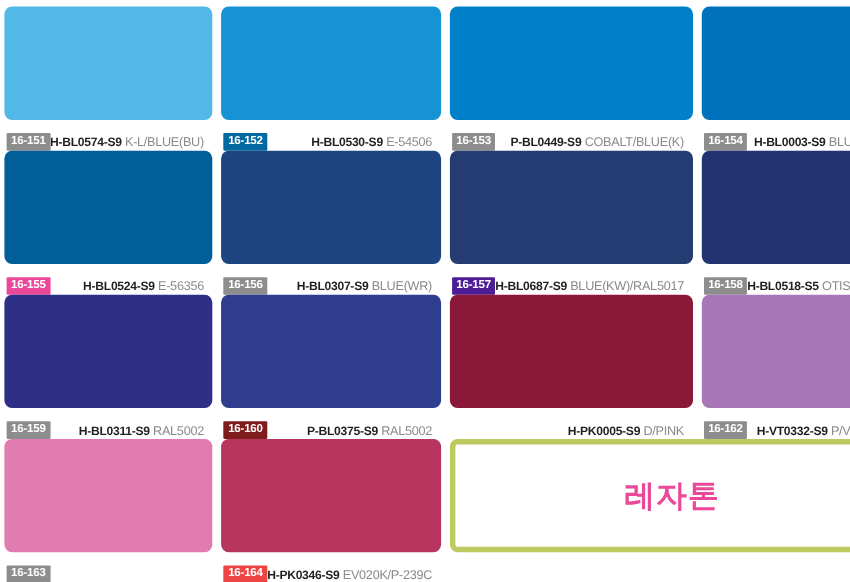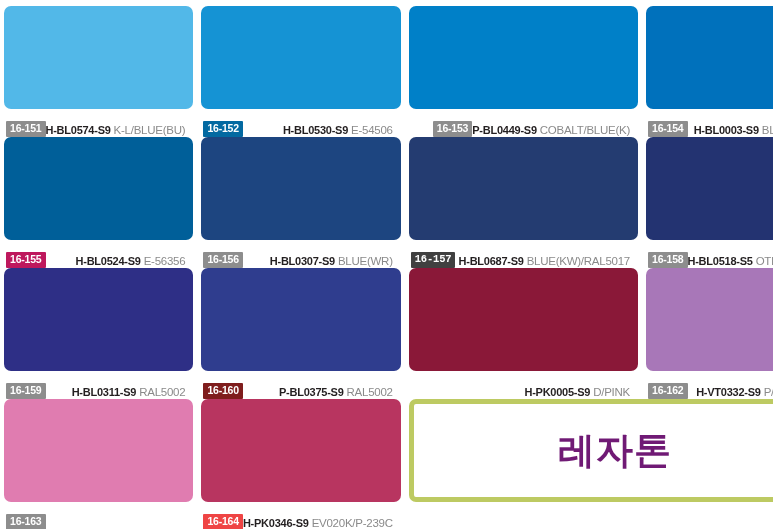--- a/index.html
+++ b/index.html
@@ -107,23 +107,23 @@
     border-radius: 7px;
     background: #ffffff;
     display: flex;
     align-items: center;
     justify-content: center;
     box-sizing: border-box;
   }
 
   .logo-text {
     font-family: "DejaVu Sans", sans-serif;
-    font-size: 37px;
+    font-size: 28px;
     font-weight: 700;
-    color: #701a75;
+    color: #ec4899;
     letter-spacing: 1px;
   }
 </style>
 </head>
 <body>
 
 <div id="catalog">
   <div class="swatch-grid">
 
     <div class="cell">
@@ -142,61 +142,61 @@
         <span class="code-badge" style="background: #0369a1;">16-152</span>
         <span class="name-wrap">
           <span class="name-code" style="color: rgb(35, 31, 32);">H-BL0530-S9</span><span class="name-desc" style="color: rgb(138, 138, 138);">E-54506</span>
         </span>
       </div>
     </div>
 
     <div class="cell">
       <div class="chip" style="background:#0080c8"></div>
       <div class="caption">
-        <span class="code-badge" style="background: rgb(141, 141, 141); margin-left: 22px;">16-153</span>
+        <span class="code-badge" style="background: rgb(141, 141, 141);">16-153</span>
         <span class="name-wrap">
           <span class="name-code" style="color: rgb(35, 31, 32);">P-BL0449-S9</span><span class="name-desc" style="color: rgb(138, 138, 138);">COBALT/BLUE(K)</span>
         </span>
       </div>
     </div>
 
     <div class="cell">
       <div class="chip" style="background:#0071bc"></div>
       <div class="caption">
         <span class="code-badge" style="background: rgb(141, 141, 141);">16-154</span>
         <span class="name-wrap">
           <span class="name-code" style="color: rgb(35, 31, 32);">H-BL0003-S9</span><span class="name-desc" style="color: rgb(138, 138, 138);">BLUE(PC)</span>
         </span>
       </div>
     </div>
 
     <div class="cell">
       <div class="chip" style="background:#005f99"></div>
       <div class="caption">
-        <span class="code-badge" style="background: #be185d;">16-155</span>
+        <span class="code-badge" style="background: #ec4899;">16-155</span>
         <span class="name-wrap">
           <span class="name-code" style="color: rgb(35, 31, 32);">H-BL0524-S9</span><span class="name-desc" style="color: rgb(138, 138, 138);">E-56356</span>
         </span>
       </div>
     </div>
 
     <div class="cell">
       <div class="chip" style="background:#1d4580"></div>
       <div class="caption">
         <span class="code-badge" style="background: rgb(141, 141, 141);">16-156</span>
         <span class="name-wrap">
           <span class="name-code" style="color: rgb(35, 31, 32);">H-BL0307-S9</span><span class="name-desc" style="color: rgb(138, 138, 138);">BLUE(WR)</span>
         </span>
       </div>
     </div>
 
     <div class="cell">
       <div class="chip" style="background:#243c71"></div>
       <div class="caption">
-        <span class="code-badge" style="background: #404040; font-family: Liberation Mono, monospace;">16-157</span>
+        <span class="code-badge" style="background: #4c1d95;">16-157</span>
         <span class="name-wrap">
           <span class="name-code" style="color: rgb(35, 31, 32);">H-BL0687-S9</span><span class="name-desc" style="color: rgb(138, 138, 138);">BLUE(KW)/RAL5017</span>
         </span>
       </div>
     </div>
 
     <div class="cell">
       <div class="chip" style="background:#233371"></div>
       <div class="caption">
         <span class="code-badge" style="background: rgb(141, 141, 141);">16-158</span>

